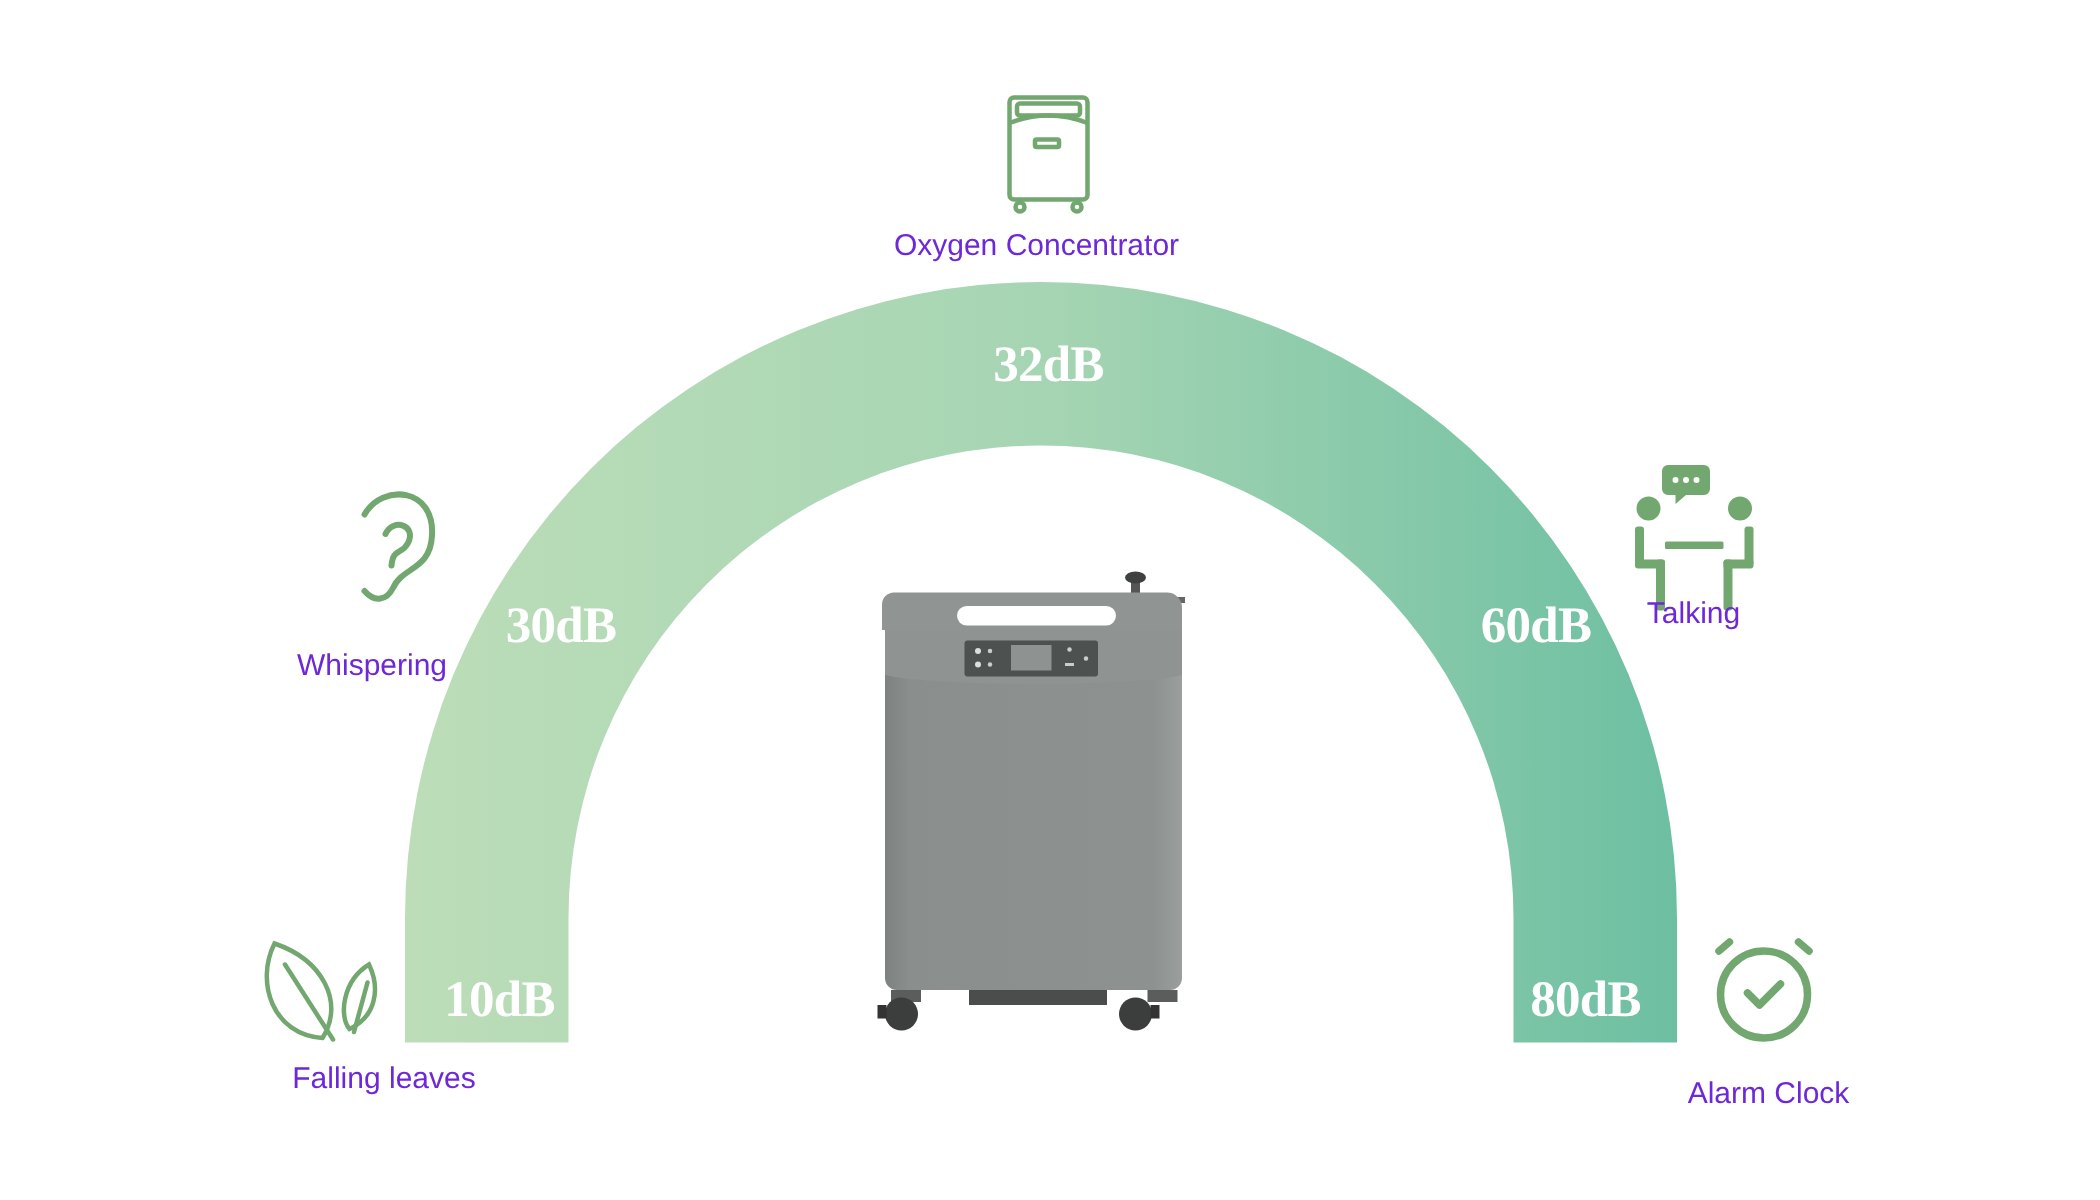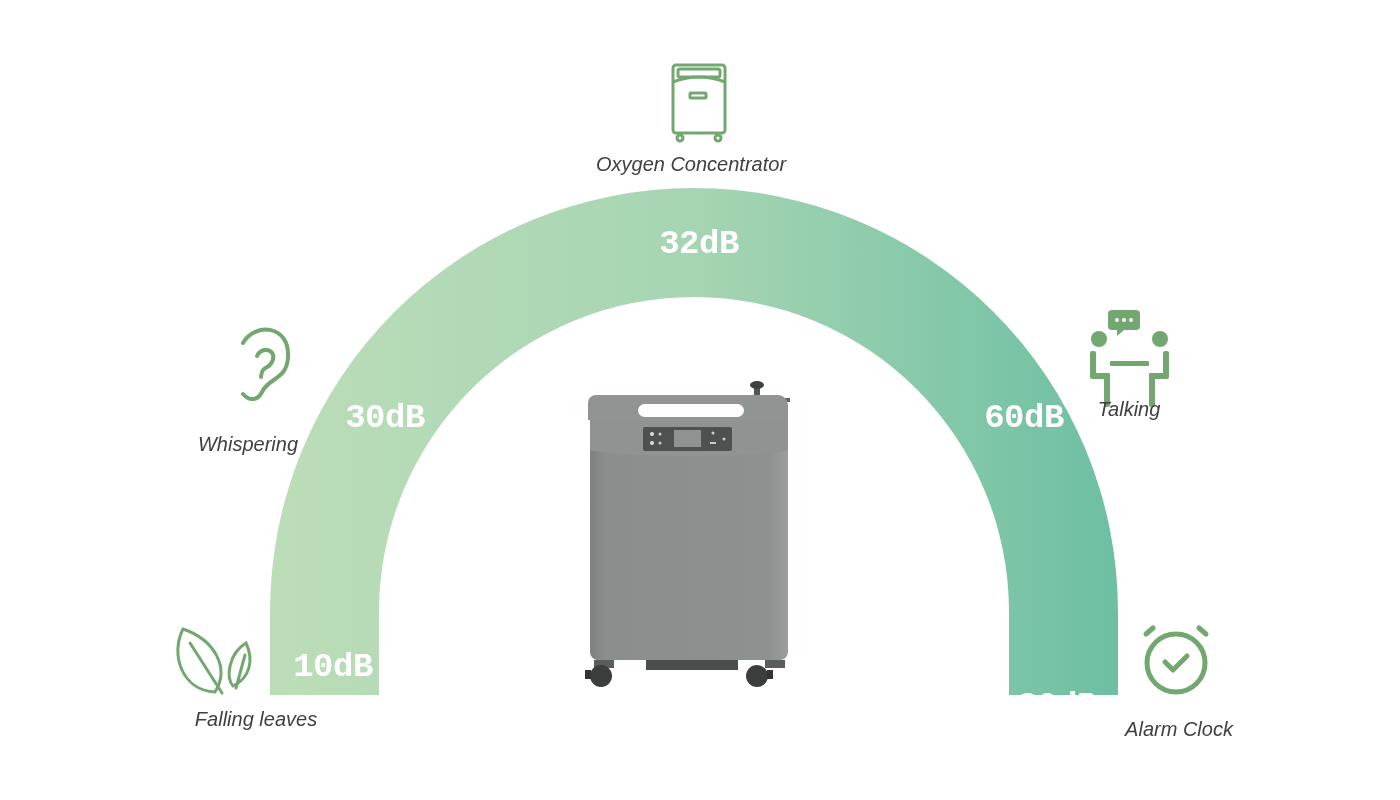--- a/index.html
+++ b/index.html
@@ -1,20 +1,20 @@
 <!DOCTYPE html>
 <html><head>
 <meta charset="utf-8">
 <style>
   html, body { margin:0; padding:0; }
   body { width:1400px; height:800px; background:#ffffff; position:relative; overflow:hidden;
          font-family:"Liberation Sans", sans-serif; }
-  .lbl { position:absolute; color:#404040; font-size:20px; white-space:nowrap; transform:translateX(-50%);font-style:italic; }
+  .lbl { position:absolute; color:#6d28d9; font-size:20px; white-space:nowrap; transform:translateX(-50%); }
   .db { position:absolute; color:#ffffff; font-size:34px; font-weight:bold; white-space:nowrap; transform:translate(-50%,-50%);
-        font-family:Liberation Mono, monospace; letter-spacing:-0.5px; }
+        font-family:Liberation Serif, serif; letter-spacing:-0.5px; }
   svg { position:absolute; left:0; top:0; }
 </style>
 </head>
 <body>
 
 <svg width="1400" height="800">
   <defs>
     <linearGradient id="g" x1="270" y1="0" x2="1120" y2="0" gradientUnits="userSpaceOnUse">
       <stop offset="0" stop-color="#bcddb8"></stop>
       <stop offset="0.5" stop-color="#a6d5b3"></stop>
@@ -22,24 +22,24 @@
     </linearGradient>
     <clipPath id="clipb">
         <rect x="0" y="0" width="1400" height="695"></rect>
       </clipPath>
   </defs>
   <path clip-path="url(#clipb)" fill="url(#g)" fill-rule="evenodd" d="M 270 612 A 424 424 0 1 1 1118 612 L 1118 760 L 270 760 Z
            M 379 612 A 315 315 0 1 1 1009 612 L 1009 760 L 379 760 Z"></path>
 </svg>
 
 <div class="db" style="left:333px;top:667px;">10dB</div>
-<div class="db" style="left:385px;top:418px;">30dB</div>
+<div class="db" style="left:374px;top:418px;">30dB</div>
 <div class="db" style="left:699px;top:244px;">32dB</div>
 <div class="db" style="left:1006px;top:418px;margin-left:18px;">60dB</div>
-<div class="db" style="left:1057px;top:706px;">80dB</div>
+<div class="db" style="left:1057px;top:667px;">80dB</div>
 
 <svg width="1400" height="800">
   <g fill="none" stroke="#72a870" stroke-width="3">
     <rect x="673" y="65" width="52" height="68" rx="3"></rect>
     <rect x="678" y="69" width="42" height="8" rx="2"></rect>
     <path d="M673 82 Q 699 72 725 82"></path>
     <rect x="690" y="93" width="16" height="5" rx="1"></rect>
     <circle cx="680" cy="138" r="3"></circle>
     <circle cx="718" cy="138" r="3"></circle>
   </g>

